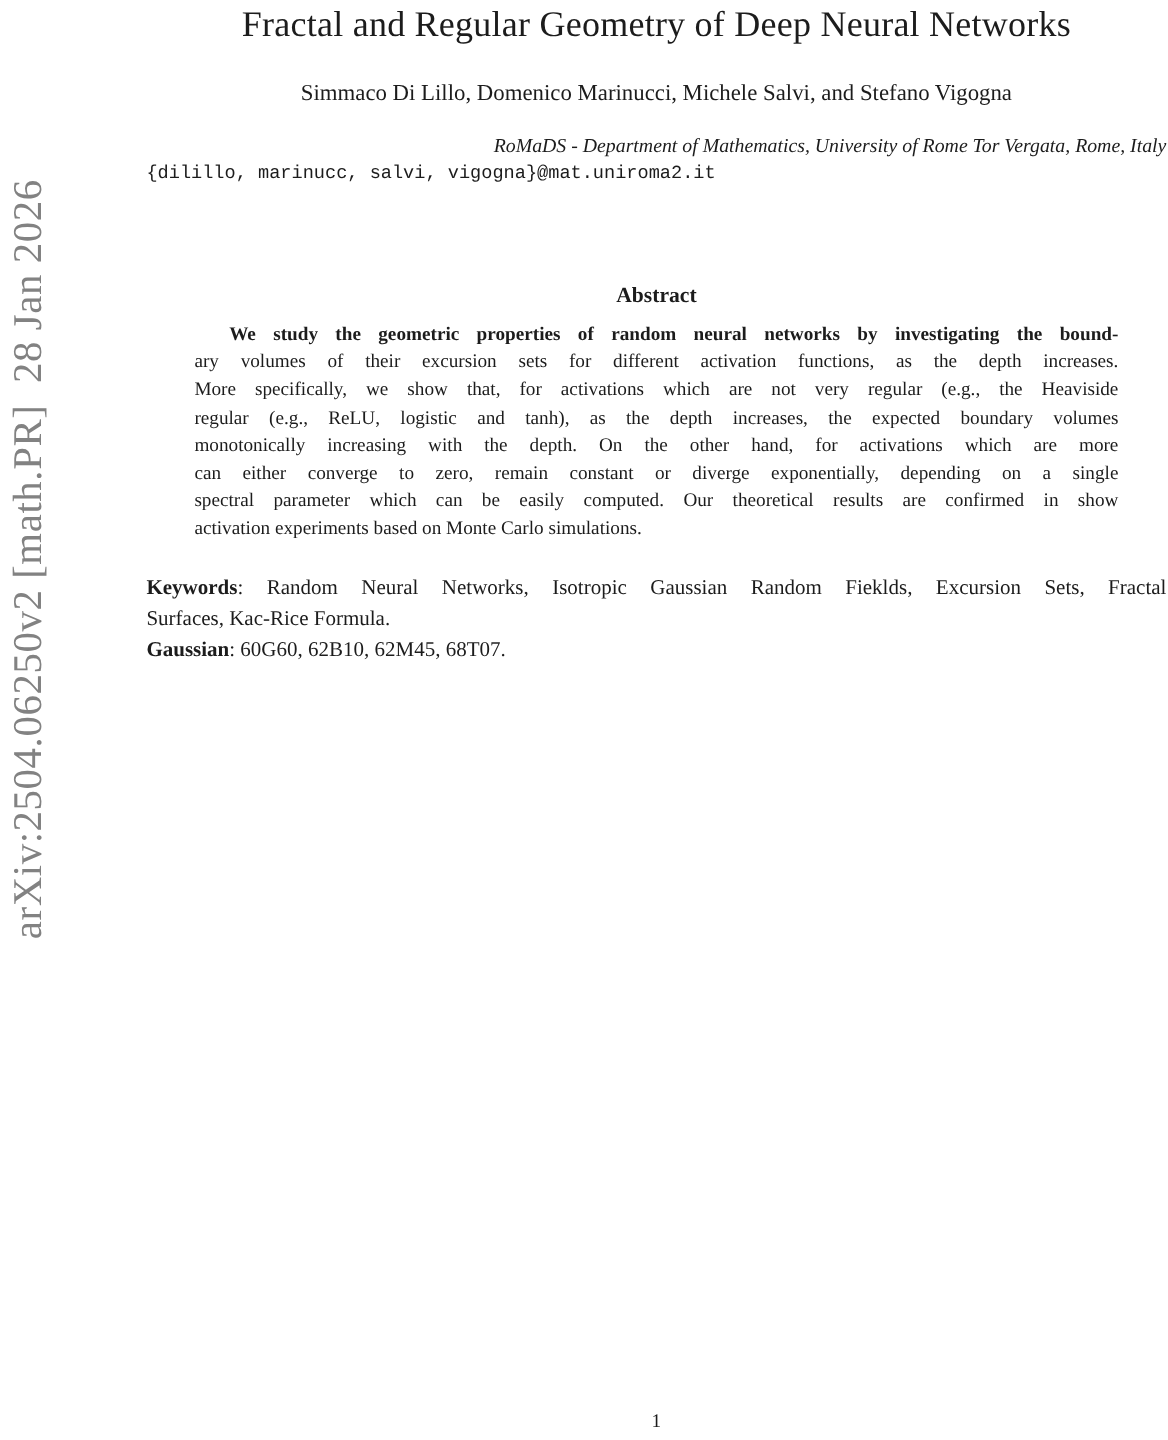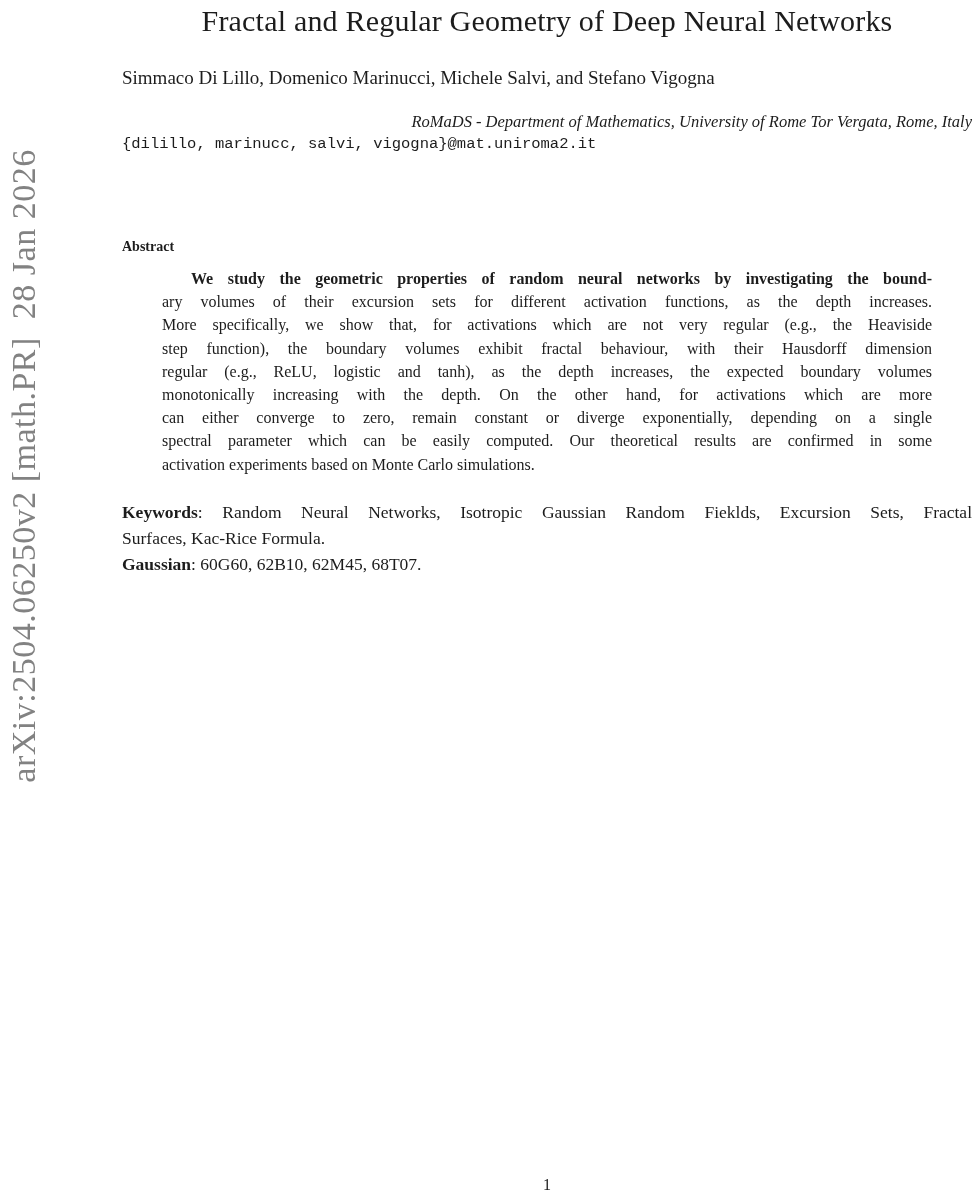--- a/index.html
+++ b/index.html
@@ -34,41 +34,42 @@
   .title {
     margin-top: 1px;
     text-align: center;
     font-size: 30px;
     font-weight: normal;
     line-height: 40px;
     letter-spacing: 0.2px;
   }
   .authors {
     margin-top: 25px;
-    text-align: left;
+    text-align: center;
     font-size: 19px;
     line-height: 24px;
   }
   .affiliation {
     margin-top: 21px;
     text-align: right;
     font-style: italic;
     font-size: 16.5px;
     line-height: 21px;
   }
   .email {
     margin-top: 2px;
     text-align: left;
     font-family: "Liberation Mono", monospace;
     font-size: 15.5px;
     line-height: 21px;
   }
   .abstract-heading {
     margin-top: 81px;
-    font-size: 14px;
+    text-align: center;
+    font-size: 18px;
     font-weight: bold;
     line-height: 21px;
   }
   .abstract {
     width: 770px;
     margin: 10px auto 0 auto;
     font-size: 16px;
     line-height: 23.2px;
   }
   .abstract .jline {
@@ -114,25 +115,24 @@
     <div class="affiliation">RoMaDS - Department of Mathematics, University of Rome Tor Vergata, Rome, Italy</div>
 
     <div class="email">{dilillo, marinucc, salvi, vigogna}@mat.uniroma2.it</div>
 
     <div class="abstract-heading">Abstract</div>
 
     <div class="abstract">
       <div class="jline indent">We study the geometric properties of random neural networks by investigating the bound-</div>
       <div class="jline">ary volumes of their excursion sets for different activation functions, as the depth increases.</div>
       <div class="jline">More specifically, we show that, for activations which are not very regular (e.g., the Heaviside</div>
-      <div class="jline">step function), the boundary volumes exhibit fractal behaviour, with their Hausdorff dimension</div>
       <div class="jline">regular (e.g., ReLU, logistic and tanh), as the depth increases, the expected boundary volumes</div>
       <div class="jline">monotonically increasing with the depth.  On the other hand, for activations which are more</div>
       <div class="jline">can either converge to zero, remain constant or diverge exponentially, depending on a single</div>
-      <div class="jline">spectral parameter which can be easily computed.  Our theoretical results are confirmed in some</div>
+      <div class="jline">spectral parameter which can be easily computed.  Our theoretical results are confirmed in show</div>
       <div class="lastline">activation experiments based on Monte Carlo simulations.</div>
     </div>
 
     <div class="keywords-block">
       <div class="kline1"><span class="bold">Keywords</span><span>: Random Neural Networks, Isotropic Gaussian Random Fieklds, Excursion Sets, Fractal</span></div>
       <div>Surfaces, Kac-Rice Formula.</div>
       <div><span class="bold">Gaussian</span><span>: 60G60, 62B10, 62M45, 68T07.</span></div>
     </div>
 
     <div class="page-number">1</div>

